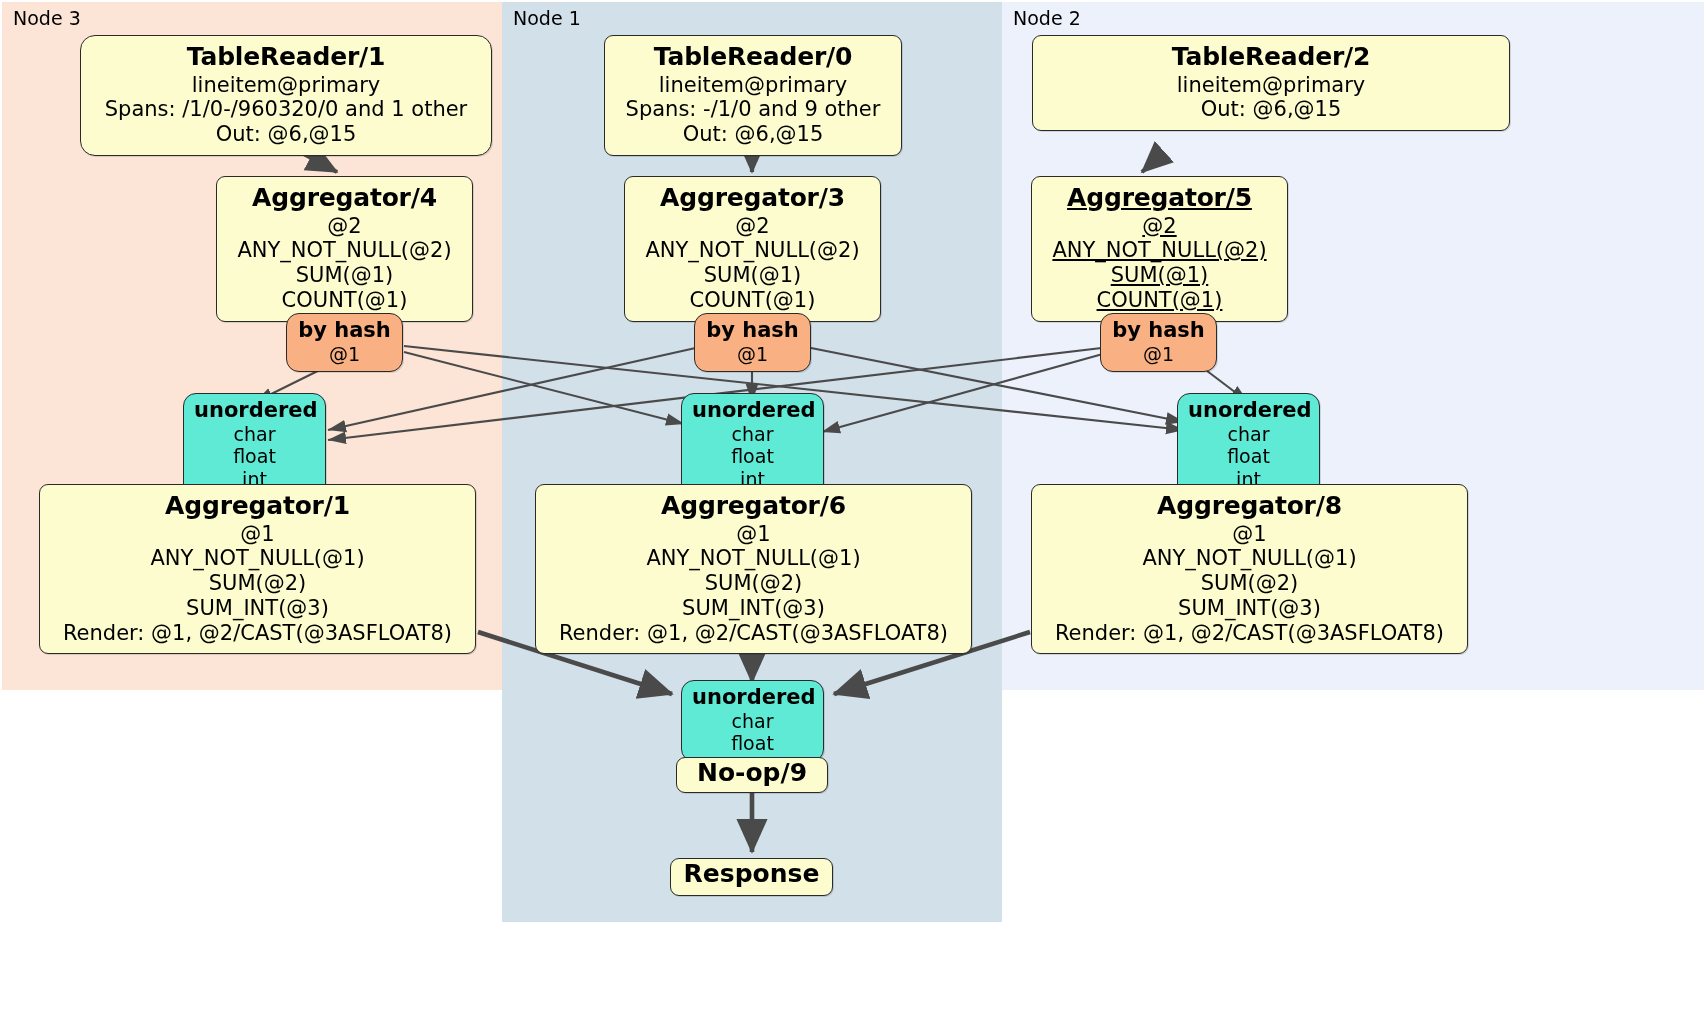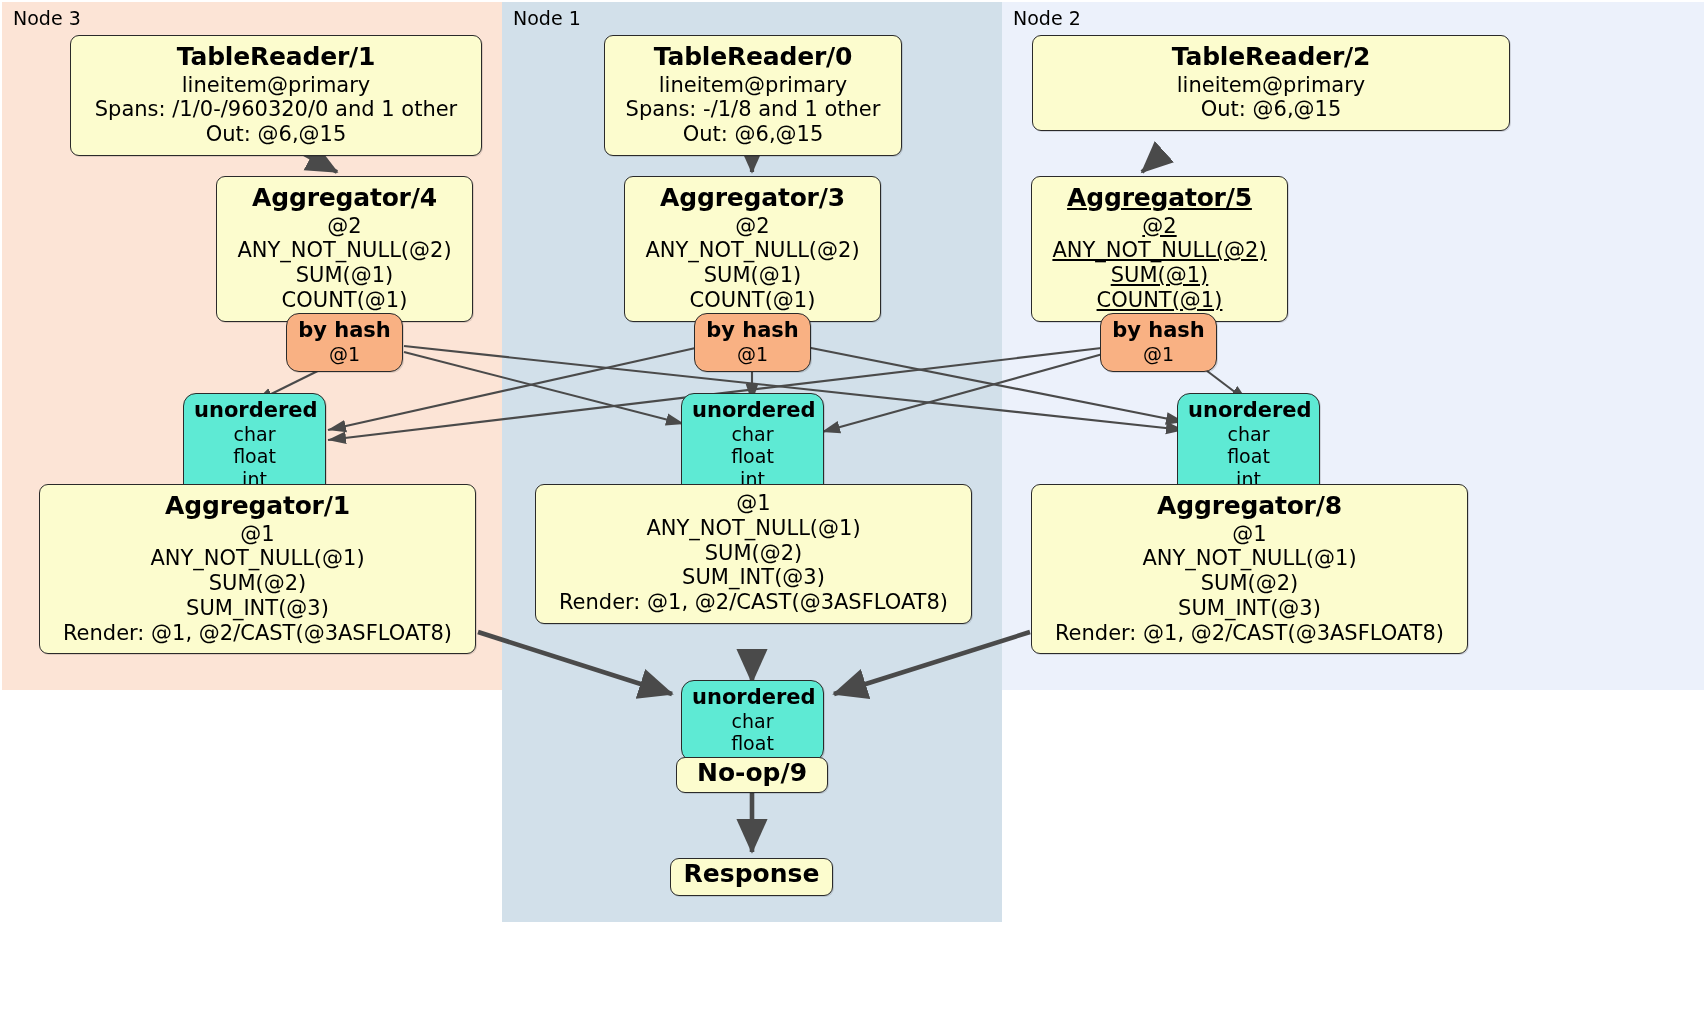--- a/index.html
+++ b/index.html
@@ -146,31 +146,31 @@
       <path d="M478,632 L672,694"></path>
       <path d="M752,660 L752,682"></path>
       <path d="M1030,632 L834,694"></path>
     </g>
 
     <g stroke="#4a4a4a" stroke-width="4.6" fill="none" marker-end="url(#ar)">
       <path d="M752,792 L752,852"></path>
     </g>
   </svg>
 
-  <div class="nodebox proc" style="left:70px; top:35px; width:412px;">
+  <div class="nodebox proc" style="left:80px; top:35px; width:412px;border-radius:15px;">
     <div class="title">TableReader/1</div>
     <div class="line">lineitem@primary</div>
     <div class="line">Spans: /1/0-/960320/0 and 1 other</div>
     <div class="line">Out: @6,@15</div>
   </div>
 
   <div class="nodebox proc" style="left:604px; top:35px; width:298px;">
     <div class="title">TableReader/0</div>
     <div class="line">lineitem@primary</div>
-    <div class="line">Spans: -/1/8 and 1 other</div>
+    <div class="line">Spans: -/1/0 and 9 other</div>
     <div class="line">Out: @6,@15</div>
   </div>
 
   <div class="nodebox proc" style="left:1032px; top:35px; width:478px;">
     <div class="title">TableReader/2</div>
     <div class="line">lineitem@primary</div>
     <div class="line">Out: @6,@15</div>
   </div>
 
   <div class="nodebox proc" style="left:216px; top:176px; width:257px;">
@@ -232,20 +232,21 @@
   <div class="nodebox proc" style="left:39px; top:484px; width:437px;">
     <div class="title">Aggregator/1</div>
     <div class="line">@1</div>
     <div class="line">ANY_NOT_NULL(@1)</div>
     <div class="line">SUM(@2)</div>
     <div class="line">SUM_INT(@3)</div>
     <div class="line">Render: @1, @2/CAST(@3ASFLOAT8)</div>
   </div>
 
   <div class="nodebox proc" style="left:535px; top:484px; width:437px;">
+    <div class="title">Aggregator/6</div>
     <div class="line">@1</div>
     <div class="line">ANY_NOT_NULL(@1)</div>
     <div class="line">SUM(@2)</div>
     <div class="line">SUM_INT(@3)</div>
     <div class="line">Render: @1, @2/CAST(@3ASFLOAT8)</div>
   </div>
 
   <div class="nodebox proc" style="left:1031px; top:484px; width:437px;">
     <div class="title">Aggregator/8</div>
     <div class="line">@1</div>

